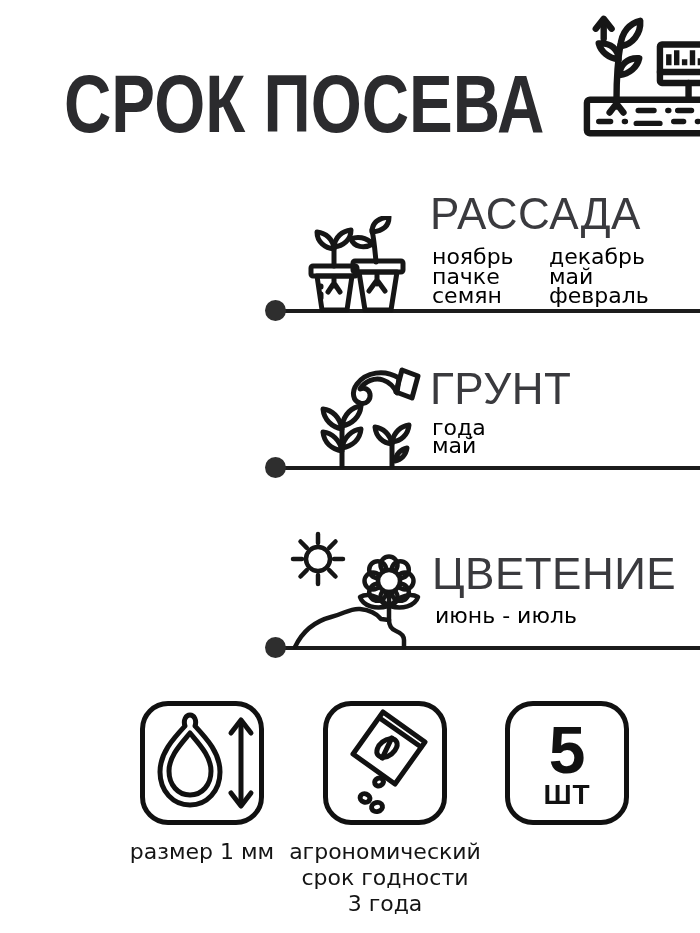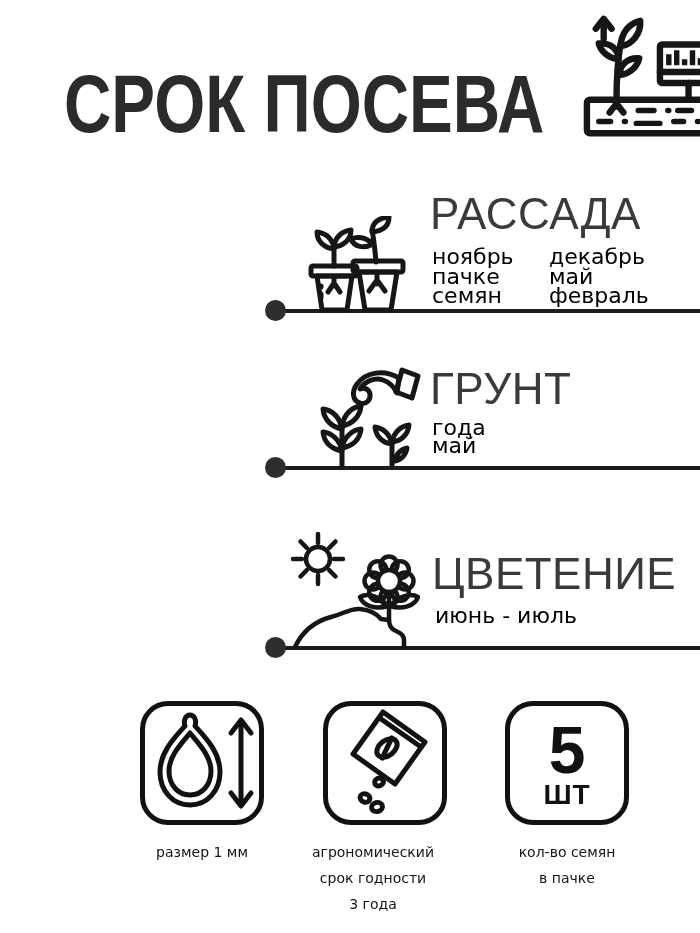--- a/index.html
+++ b/index.html
@@ -25,21 +25,21 @@
   .months div{line-height:19.5px;}
   .months.tight div{line-height:17.5px;}
   
   .fbox{
     width:124px;height:124px;box-sizing:border-box;border:5px solid #111111;
     border-radius:28px;top:701px;display:flex;flex-direction:column;
     align-items:center;justify-content:center;background:#ffffff;
   }
   .qty-num{font-family:"Liberation Sans",sans-serif;font-weight:bold;font-size:66px;line-height:0.9;color:#111111;margin-top:4px;}
   .qty-unit{font-family:"Liberation Sans",sans-serif;font-weight:bold;font-size:28px;line-height:1;color:#111111;letter-spacing:1px;}
-  .flabel{top:839px;width:212px;text-align:center;font-size:14px;line-height:26px;color:#141414;}
+  .flabel{top:839px;width:212px;text-align:center;font-size:22px;line-height:26px;color:#141414;}
   svg{display:block;}
 </style>
 </head>
 <body>
 
 <div id="stage">
 
   <div class="abs h1">СРОК ПОСЕВА</div>
 
   <svg class="abs" style="left:545px;top:13px" width="148" height="130" viewBox="0 0 150 130" fill="none" stroke="#161616" stroke-width="6.5" stroke-linecap="round" stroke-linejoin="round">
@@ -175,24 +175,20 @@
 
   <div class="abs fbox" style="left:469px">
     <div class="qty-num">5</div>
     <div class="qty-unit">ШТ</div>
   </div>
 
   <div class="abs flabel" style="left:60px">
     <div>размер 1 мм</div>
   </div>
 
-  <div class="abs flabel" style="left:231px">
+  <div class="abs flabel" style="left:243px">
     <div>агрономический</div>
     <div>срок годности</div>
     <div>3 года</div>
   </div>
 
-  <div class="abs flabel" style="left:425px">
-    <div>кол-во семян</div>
-    <div>в пачке</div>
-  </div>
 
 </div>
 
 </body></html>

